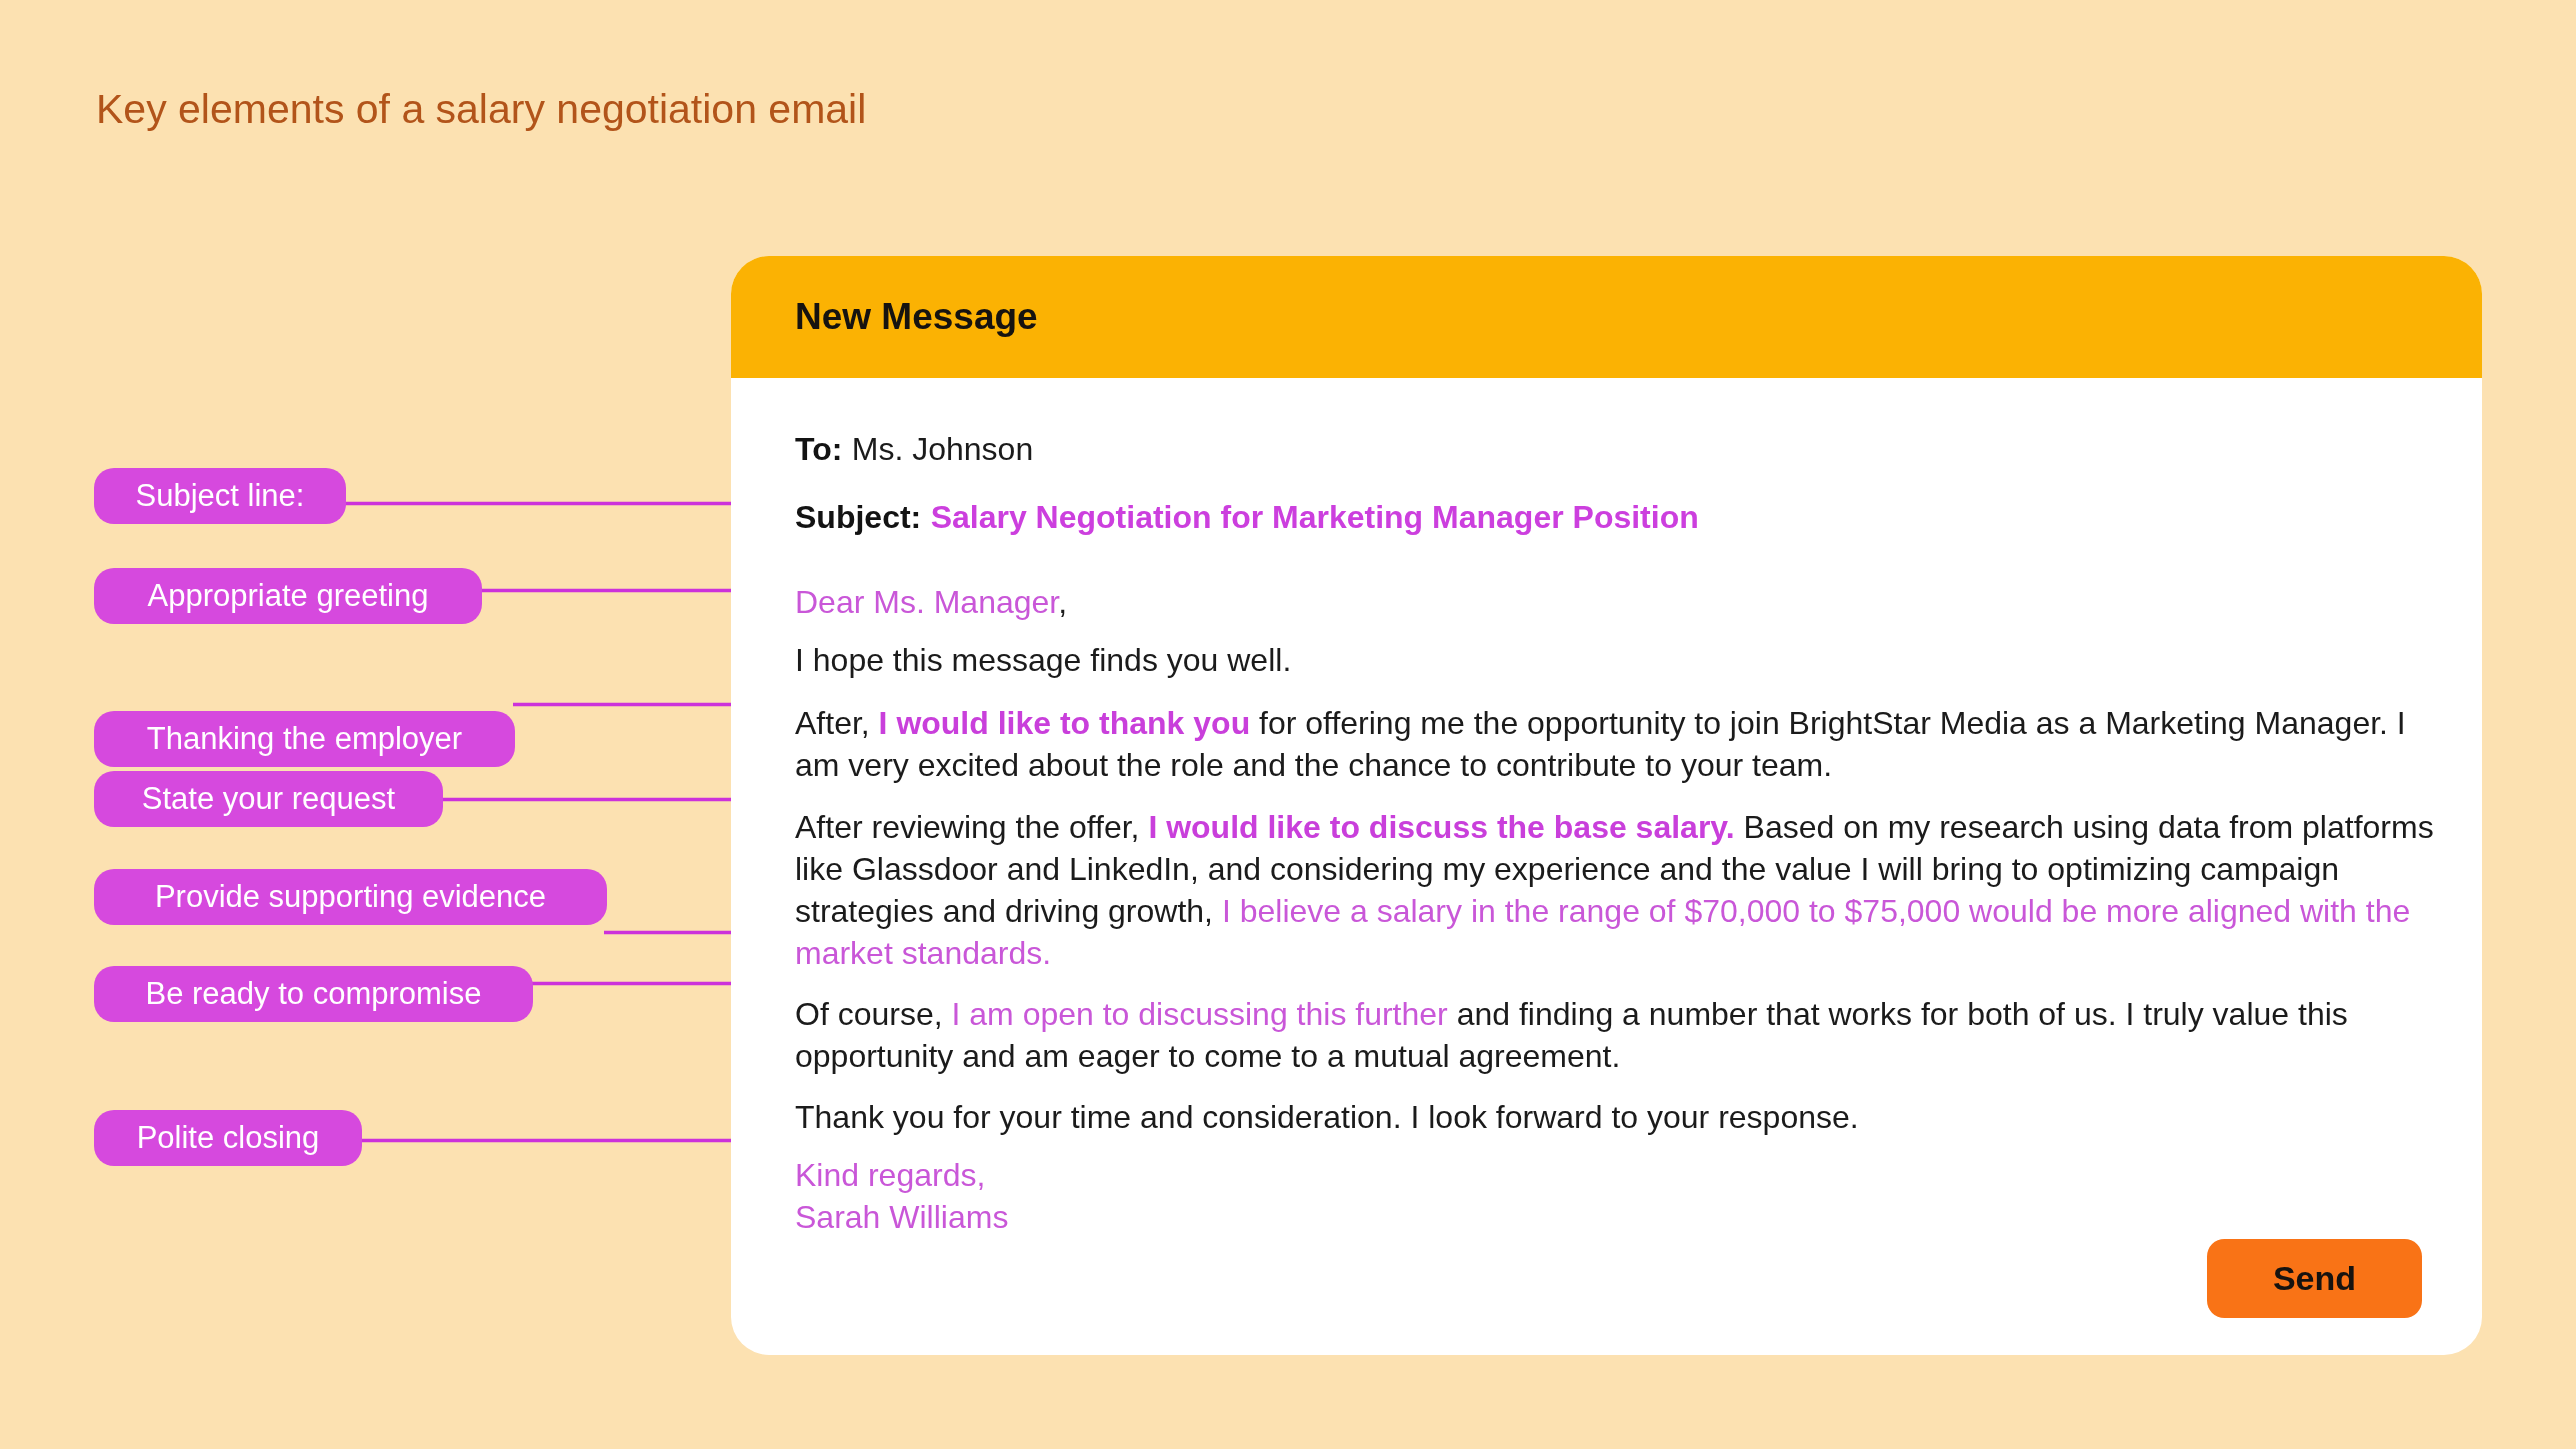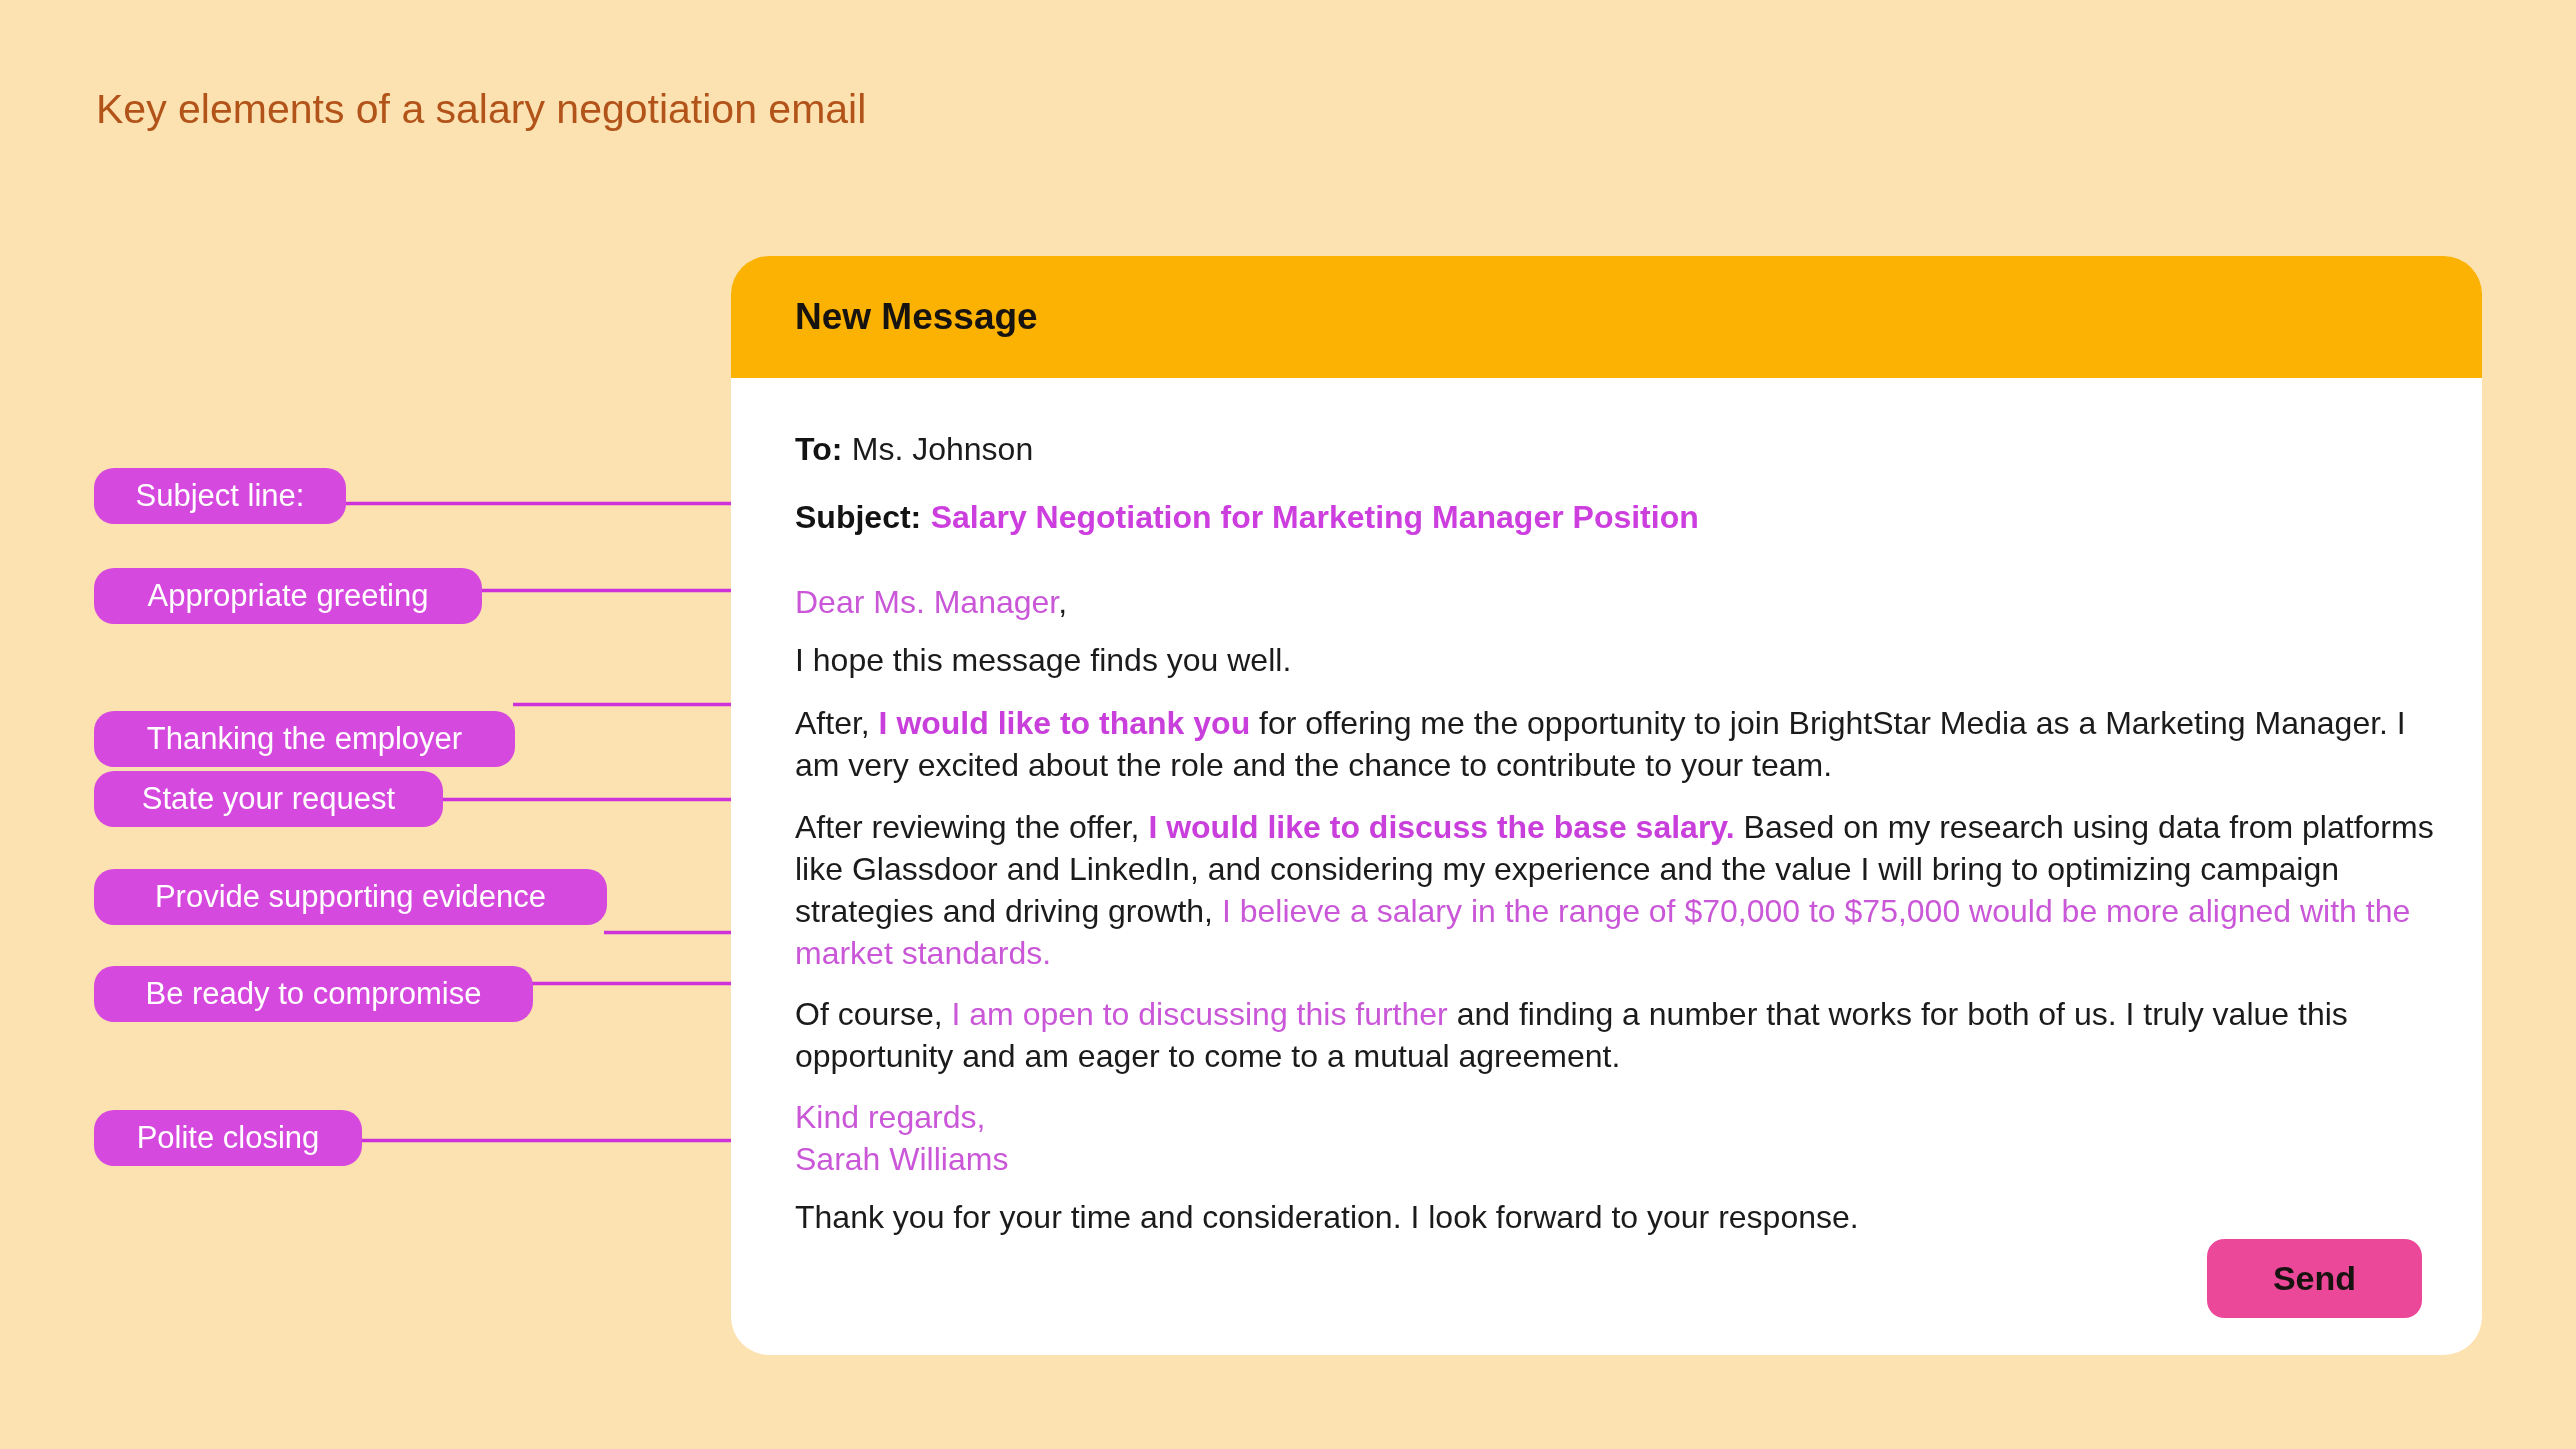--- a/index.html
+++ b/index.html
@@ -22,21 +22,21 @@
   .para:nth-child(1){margin-top:43px;}
   .para:nth-child(2){margin-top:16px;}
   .para:nth-child(3){margin-top:21.5px;}
   .para:nth-child(4){margin-top:20px;}
   .para:nth-child(5){margin-top:19px;}
   .para:nth-child(6){margin-top:19px;}
   .para:nth-child(7){margin-top:16px;}
   .m{color:#C957D8;}
   .mb{color:#C93FDB;font-weight:700;}
 
-  .send-button{position:absolute;right:60px;bottom:37px;width:215px;height:79px;background:#ec4899;border:none;border-radius:17.4px;font-family:"Liberation Sans", sans-serif;font-size:34px;font-weight:700;color:#161310;cursor:pointer;}
+  .send-button{position:absolute;right:60px;bottom:37px;width:215px;height:79px;background:#f97316;border:none;border-radius:17.4px;font-family:"Liberation Sans", sans-serif;font-size:34px;font-weight:700;color:#161310;cursor:pointer;}
 
   
   .pill{position:absolute;left:94px;height:56px;background:#D649DE;border-radius:20px;color:#ffffff;font-size:31px;display:flex;align-items:center;justify-content:center;padding:0 29.5px;box-sizing:border-box;white-space:nowrap;}
 
   .arrow-svg{position:absolute;pointer-events:none;}
 </style>
 </head>
 <body>
 
 <div class="stage">
@@ -92,21 +92,21 @@
       </div>
       <div class="field-row subject-row">
         <span class="field-label">Subject:</span><span class="subject-value">Salary Negotiation for Marketing Manager Position</span>
       </div>
       <div id="email-paragraphs">
           <div class="para"><span class="m">Dear Ms. Manager</span><span>,</span></div>
           <div class="para"><span>I hope this message finds you well.</span></div>
           <div class="para"><span>After, </span><span class="mb">I would like to thank you</span><span> for offering me the opportunity to join BrightStar Media as a Marketing Manager. I am very excited about the role and the chance to contribute to your team.</span></div>
           <div class="para"><span>After reviewing the offer, </span><span class="mb">I would like to discuss the base salary.</span><span> Based on my research using data from platforms like Glassdoor and LinkedIn, and considering my experience and the value I will bring to optimizing campaign strategies and driving growth, </span><span class="m">I believe a salary in the range of $70,000 to $75,000 would be more aligned with the market standards.</span></div>
           <div class="para"><span>Of course, </span><span class="m">I am open to discussing this further</span><span> and finding a number that works for both of us. I truly value this opportunity and am eager to come to a mutual agreement.</span></div>
+          <div class="para"><span>Thank you for your time and consideration. I look forward to your response.</span></div>
           <div class="para"><span class="m">Kind regards,</span><br><span class="m">Sarah Williams</span></div>
-          <div class="para"><span>Thank you for your time and consideration. I look forward to your response.</span></div>
         </div>
     </div>
     <button class="send-button">Send</button>
   </div>
 
 </div>
 
 
 </body></html>

